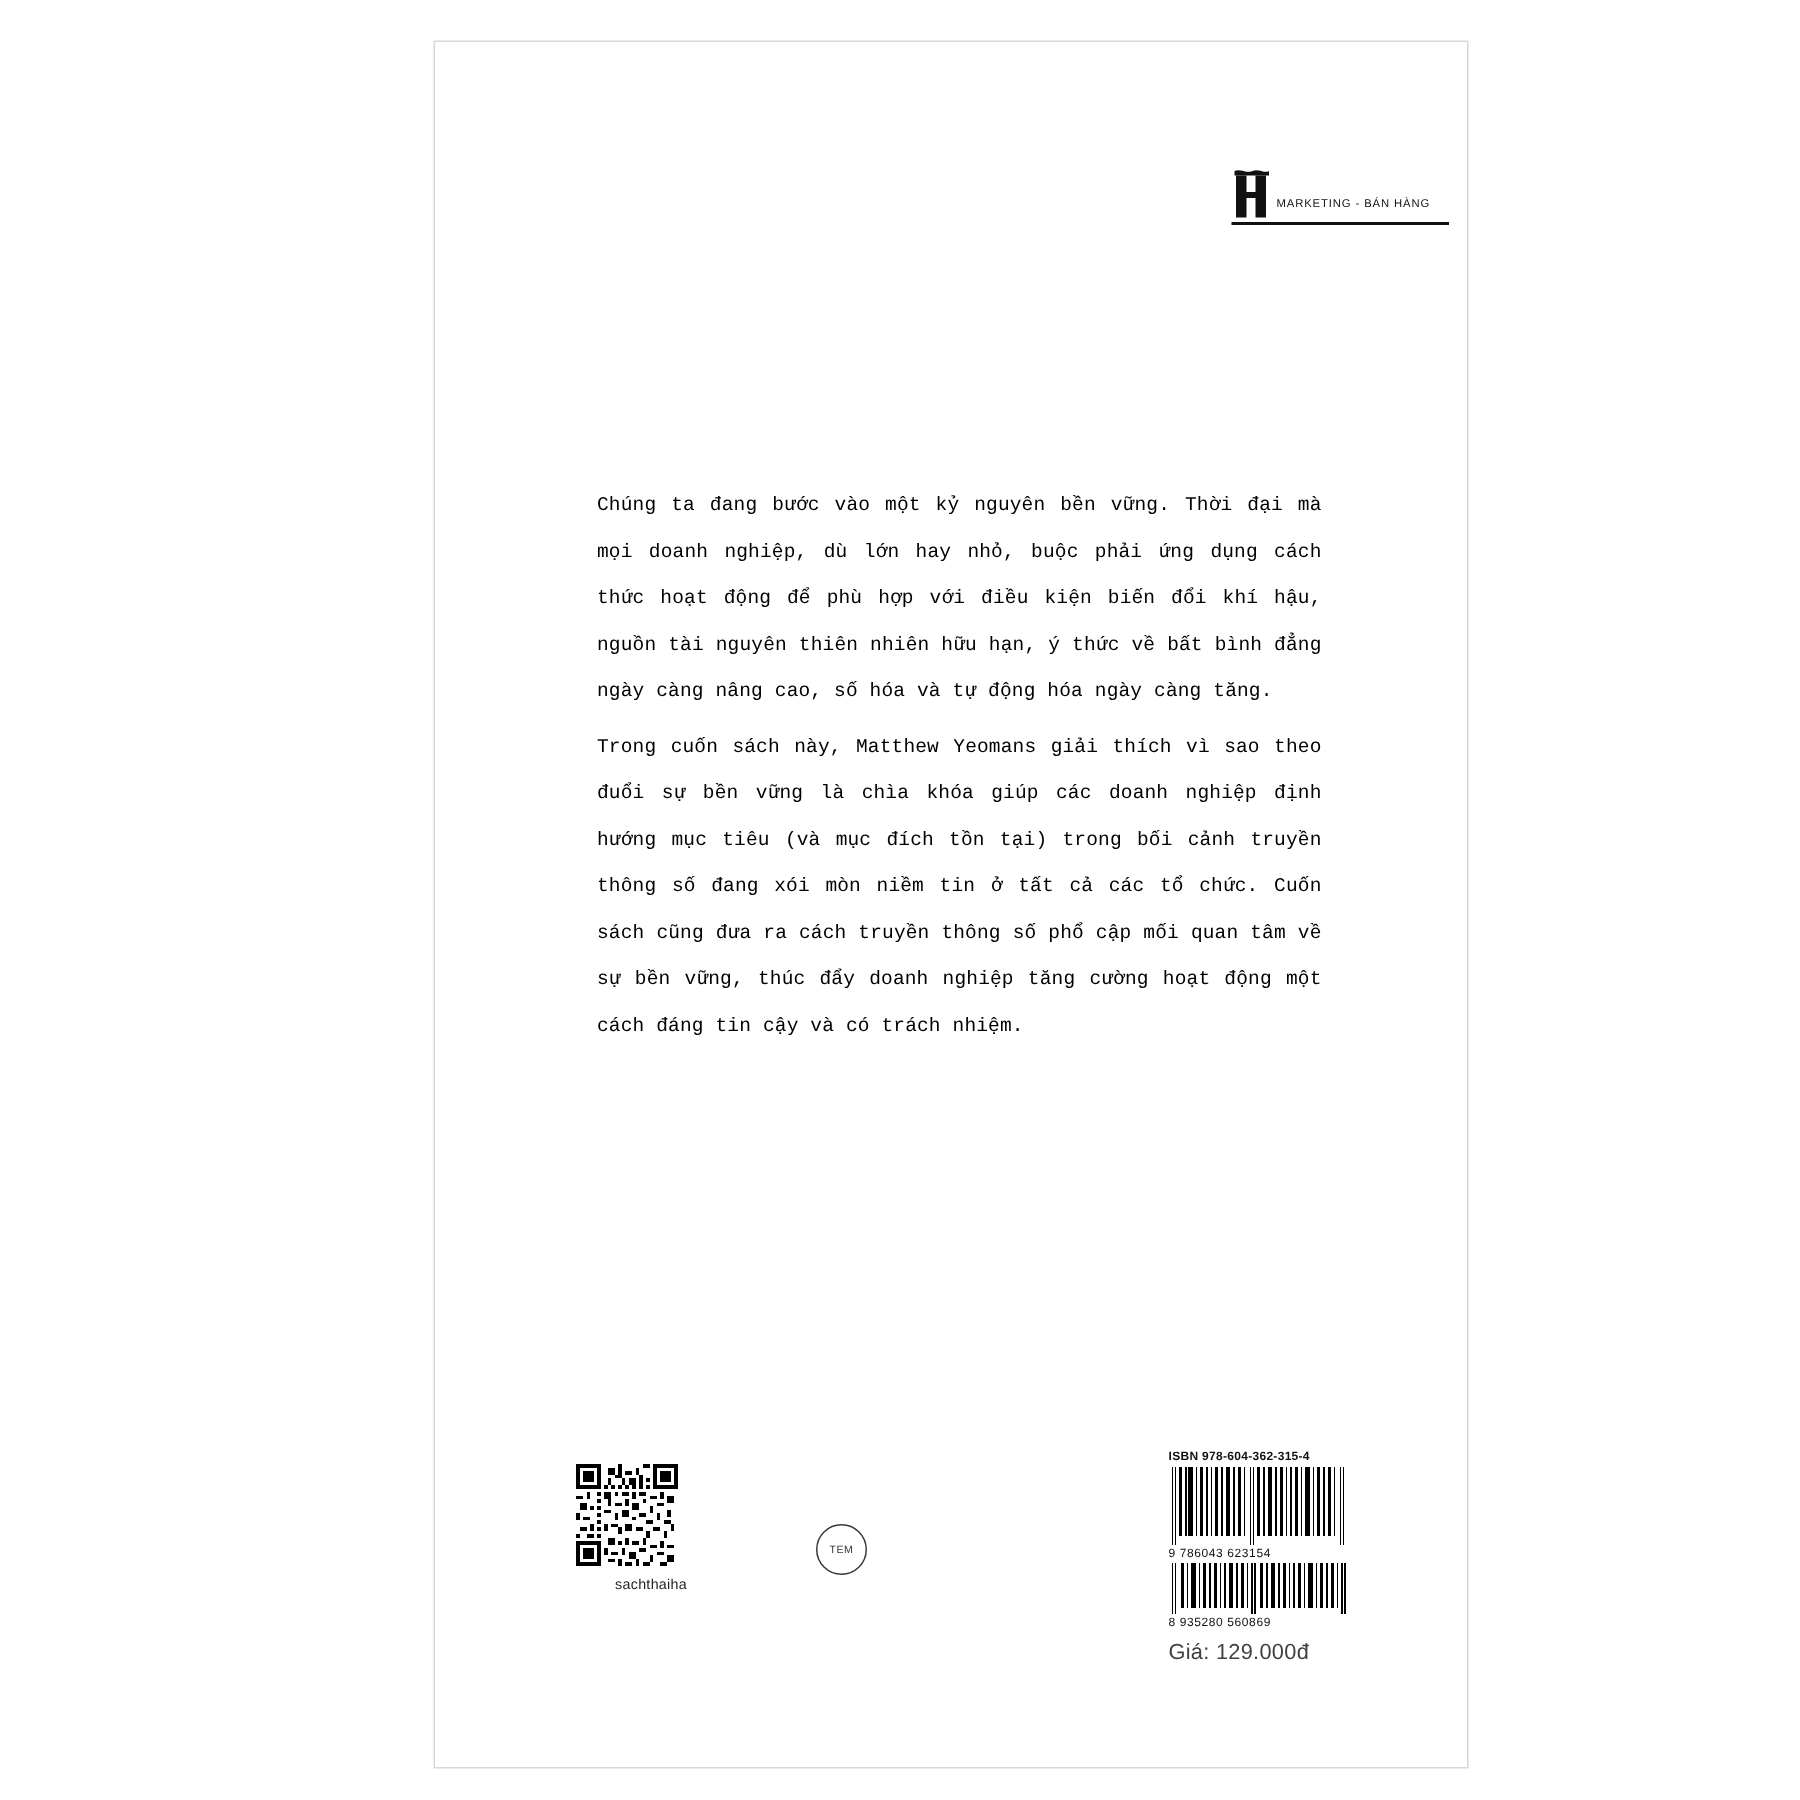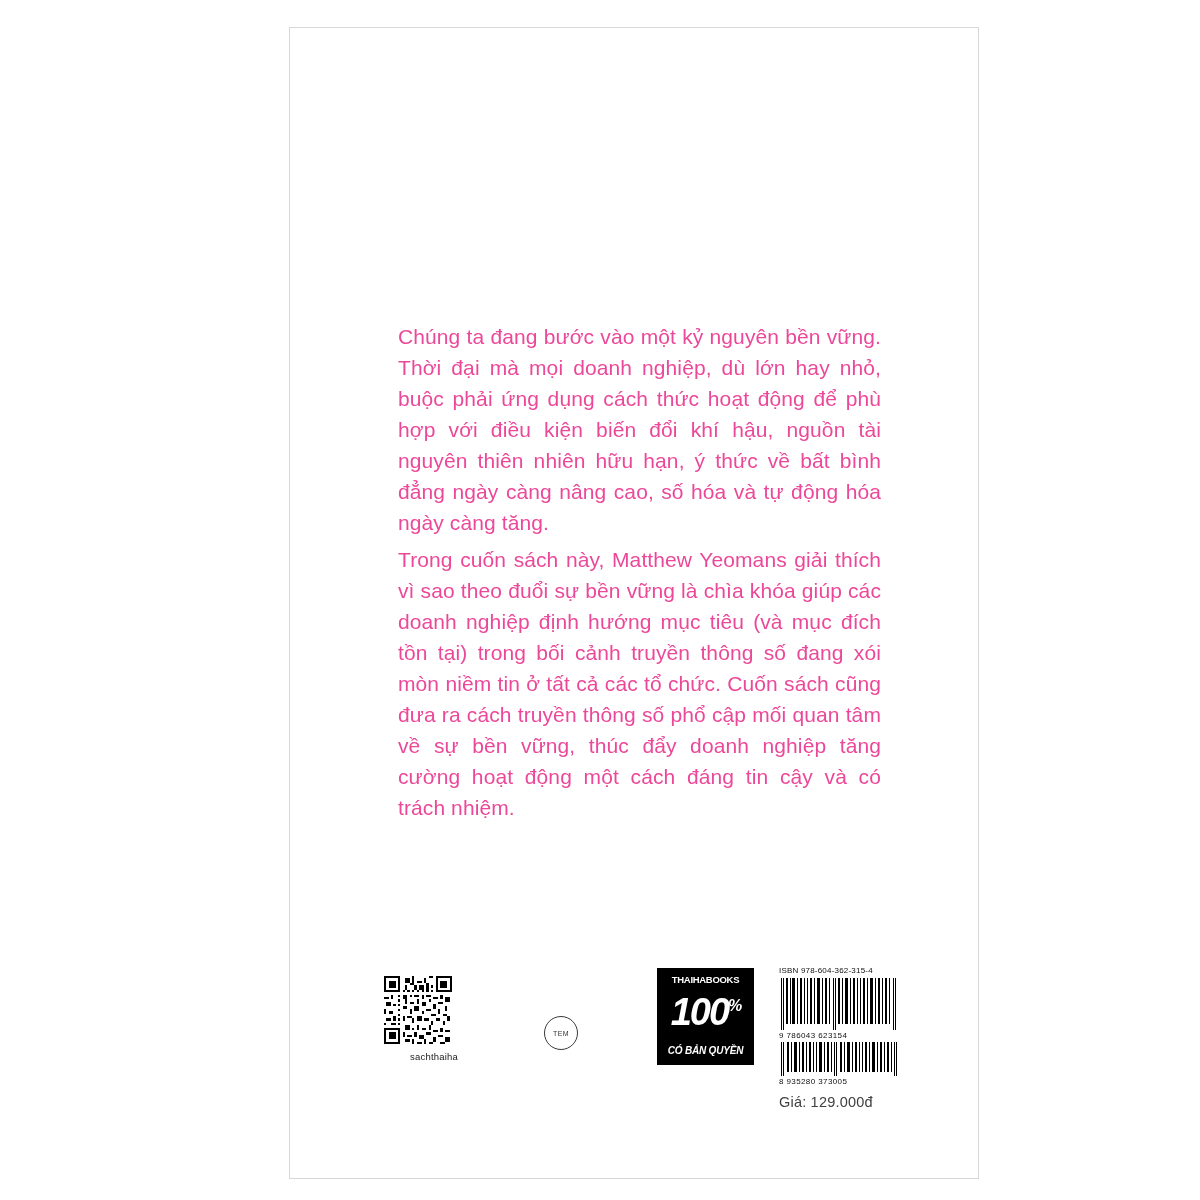--- a/index.html
+++ b/index.html
@@ -71,24 +71,24 @@
 
   
   .blurb {
     position: absolute;
     left: 108px;
     top: 293px;
     width: 483px;
   }
   .blurb p {
     margin: 0 0 6px 0;
-    font-family: Liberation Sans, sans-serif;
-    font-size: 21px;
+    font-family: Liberation Mono, monospace;
+    font-size: 13px;
     line-height: 31px;
-    color: #ec4899;
+    color: #000000;
     text-align: justify;
     text-justify: inter-word;
     letter-spacing: 0.1px;
   }
   .blurb p:last-child { margin-bottom: 0; }
 
   
   .qr-block {
     position: absolute;
     left: 88px;
@@ -175,20 +175,21 @@
     position: absolute;
     left: 489px;
     top: 938px;
     width: 120px;
   }
   .isbn-text {
     font-size: 8px;
     color: #111;
     letter-spacing: .2px;
     margin-bottom: 3px;
+    font-weight: bold;
   }
   .barcode {
     width: 120px;
     height: 52px;
     display: block;
   }
   .barcode2 {
     width: 120px;
     height: 34px;
     display: block;
@@ -208,20 +209,29 @@
     color: #404040;
     letter-spacing: .2px;
   }
 </style>
 </head>
 <body>
 
 <div class="page">
   <div class="cover">
 
+    <div class="imprint">
+      <svg class="imprint-mark" viewBox="0 0 26 34">
+        <path d="M3 2 h7 v13 h6 V2 h7 v30 h-7 V19 h-6 v13 H3 Z" fill="#111"></path>
+        <path d="M1 0 h24 v4 h-24 Z" fill="#fff"></path>
+        <path d="M2 1 C6 -1, 10 3, 14 1 C18 -1, 22 3, 25 1 L25 4 L2 4 Z" fill="#111"></path>
+      </svg>
+      <div class="imprint-text">MARKETING - BÁN HÀNG</div>
+      <div class="imprint-rule"></div>
+    </div>
 
     <div class="blurb">
       <p>Chúng ta đang bước vào một kỷ nguyên bền vững. Thời đại mà mọi doanh nghiệp, dù lớn hay nhỏ, buộc phải ứng dụng cách thức hoạt động để phù hợp với điều kiện biến đổi khí hậu, nguồn tài nguyên thiên nhiên hữu hạn, ý thức về bất bình đẳng ngày càng nâng cao, số hóa và tự động hóa ngày càng tăng.</p>
       <p>Trong cuốn sách này, Matthew Yeomans giải thích vì sao theo đuổi sự bền vững là chìa khóa giúp các doanh nghiệp định hướng mục tiêu (và mục đích tồn tại) trong bối cảnh truyền thông số đang xói mòn niềm tin ở tất cả các tổ chức. Cuốn sách cũng đưa ra cách truyền thông số phổ cập mối quan tâm về sự bền vững, thúc đẩy doanh nghiệp tăng cường hoạt động một cách đáng tin cậy và có trách nhiệm.</p>
     </div>
 
     <div class="qr-block">
       <svg class="qr" viewBox="0 0 29 29" shape-rendering="crispEdges">
         <rect width="29" height="29" fill="#fff"></rect>
         <g fill="#000">
@@ -337,27 +347,20 @@
             <rect x="24" y="28" width="2" height="1"></rect>
         </g>
       </svg>
       <div class="qr-caption">sachthaiha</div>
     </div>
 
     <div class="tem-stamp">
       <span>TEM</span>
     </div>
 
-    <div class="copyright-badge">
-      <div class="cb-brand">THAIHABOOKS</div>
-      <div class="cb-100">
-        <span>100</span><span class="cb-pct">%</span>
-      </div>
-      <div class="cb-sub">CÓ BẢN QUYỀN</div>
-    </div>
 
     <div class="barcode-block">
       <div class="isbn-text">ISBN 978-604-362-315-4</div>
       <svg class="barcode" viewBox="0 0 120 52" shape-rendering="crispEdges">
         <rect width="120" height="52" fill="#fff"></rect>
         <g fill="#000">
           <rect x="2" y="0" width="1" height="52"></rect>
             <rect x="4" y="0" width="1" height="52"></rect>
           <rect x="7" y="0" width="2" height="46"></rect>
             <rect x="11" y="0" width="1" height="46"></rect>
@@ -426,19 +429,19 @@
             <rect x="93" y="0" width="3" height="30"></rect>
           <rect x="98" y="0" width="1" height="30"></rect>
             <rect x="101" y="0" width="2" height="30"></rect>
           <rect x="105" y="0" width="1" height="30"></rect>
             <rect x="108" y="0" width="2" height="30"></rect>
           <rect x="112" y="0" width="1" height="30"></rect>
           <rect x="115" y="0" width="1" height="34"></rect>
             <rect x="117" y="0" width="1" height="34"></rect>
         </g>
       </svg>
-      <div class="barcode-num">8 935280 373005</div>
+      <div class="barcode-num">8 935280 560869</div>
     </div>
 
     <div class="price">Giá: 129.000đ</div>
 
   </div>
 </div>
 
 </body></html>

